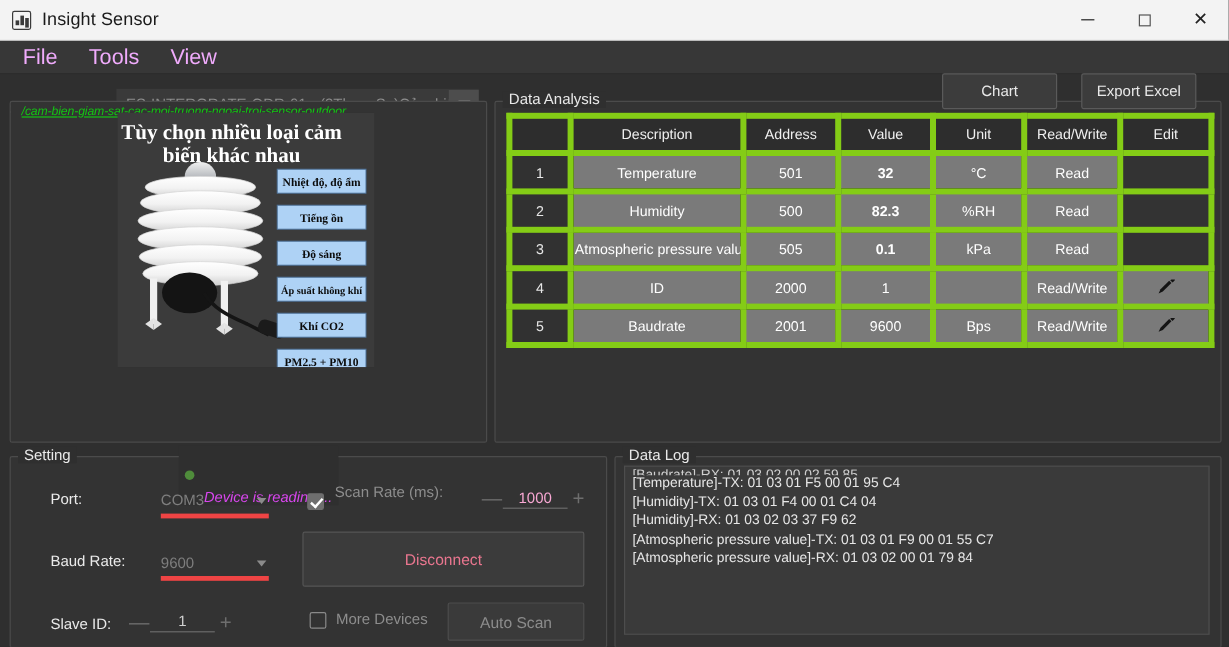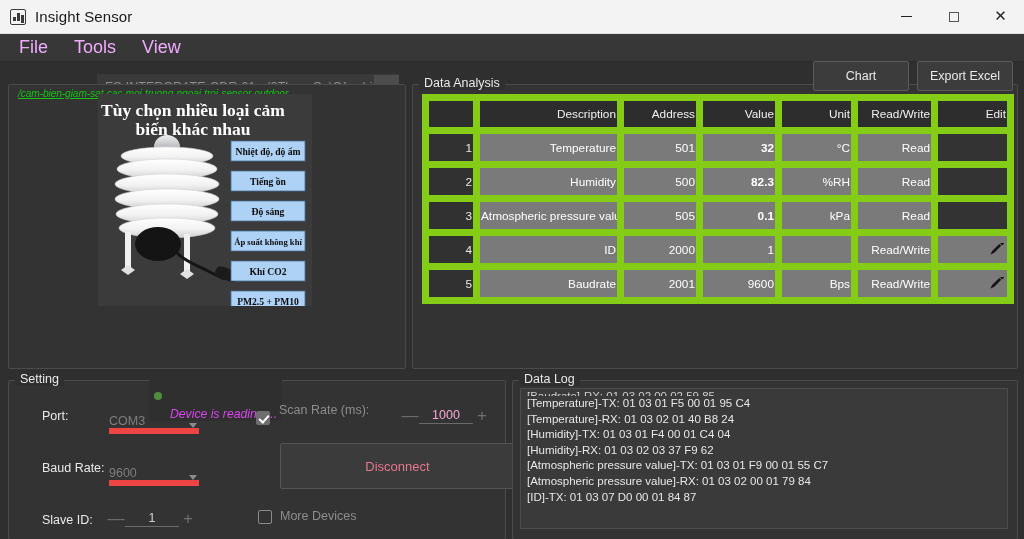--- a/index.html
+++ b/index.html
@@ -149,22 +149,22 @@
   .sensor-img {
     position: absolute; left: 89px; top: 9px;
     width: 214px; height: 212px;
     background: #3b3b3b;
     overflow: hidden;
   }
 
   
   #data-analysis { left: 412px; top: 22px; width: 604px; height: 283px; }
   .top-buttons {
-    position: absolute; right: 4px; top: -24px;
-    display: flex; gap: 8px; align-items: center;
+    position: absolute; right: 20px; top: -24px;
+    display: flex; gap: 20px; align-items: center;
   }
   .btn {
     background: #3c3c3c;
     border: 1px solid #5a5a5a;
     color: #e9e9e9;
     font-size: 12.5px;
     padding: 7px 0;
     width: 94px;
     text-align: center;
     border-radius: 2px;
@@ -172,25 +172,25 @@
 
   table.datagrid {
     position: absolute;
     left: 9px; top: 9px;
     width: 585px;
     border-collapse: collapse;
     table-layout: fixed;
     background: #2e2e2e;
   }
   table.datagrid th, table.datagrid td {
-    border: 7px solid #84cc16;
+    border: 5px solid #84cc16;
     font-size: 11.8px;
     font-weight: normal;
     height: 25px;
-    text-align: right;
+    text-align: center;
     color: #ebebeb;
     overflow: hidden;
     white-space: nowrap;
   }
   table.datagrid th { background: #2d2d2d; color: #f0f0f0; height: 24px; }
   table.datagrid td.rownum { background: #313131; color: #e6e6e6; }
   table.datagrid td.cell { background: #7a7a7a; color: #ffffff; }
   table.datagrid td.cell.bold { font-weight: bold; }
   table.datagrid td.editcell { background: #7a7a7a; }
   table.datagrid td.editcell.empty { background: #333333; }
@@ -203,22 +203,23 @@
     position: absolute; left: 140px; top: -10px;
     display: flex; align-items: center; gap: 8px;
     background: #2f2f2f; padding: 0 5px;
   }
   .status-dot { width: 8px; height: 8px; border-radius: 50%; background: #4f8c3b; }
   .status-text { font-size: 12.2px; font-style: italic; color: #d946ef; margin-top: 36px; }
 
   .field-label { position: absolute; font-size: 12.5px; color: #eaeaea; }
   .ro-combo {
     position: absolute; height: 22px;
-    display: flex; align-items: flex-end;
-    border-bottom: 6px solid #ef4444;
+    display: flex; align-items: center;
+    border-bottom: 4px solid #ef4444;
+    margin-left: 25px;
   }
   .ro-combo .val { font-size: 12.5px; color: #7e7e7e; }
   .ro-combo .arw { margin-left: auto; padding-right: 2px; display:flex; align-items:center; }
 
   .checkbox {
     position: absolute;
     width: 14px; height: 14px;
     border: 1.3px solid #8a8a8a;
     box-sizing: border-box;
     border-radius: 2px;
@@ -502,36 +503,35 @@
       </div>
 
       <div class="checkbox checked" style="left:247px; top:30px;"></div>
       <div class="field-label" style="left:270px; top:22px; color:#8d8d8d;">Scan Rate (ms):</div>
       <div class="stepper" style="left:392px; top:26px;">
         <div class="step-btn">—</div>
         <div class="step-val">1000</div>
         <div class="step-btn">+</div>
       </div>
 
-      <div class="wide-btn disconnect" style="left:243px; top:62px; width:233px; height:44px;margin-left:28px;">Disconnect</div>
+      <div class="wide-btn disconnect" style="left:243px; top:62px; width:233px; height:44px;">Disconnect</div>
 
       <div class="checkbox" style="left:249px; top:129px;"></div>
       <div class="field-label" style="left:271px; top:128px; color:#8d8d8d;">More Devices</div>
+      <div class="wide-btn autoscan" style="left:364px; top:121px; width:112px; height:30px;">Auto Scan</div>
     </div>
 
     <div class="group" id="data-log">
       <div class="group-title">Data Log</div>
       <div class="logbox">
         <div id="loglines">
             <div class="logline partial">[Baudrate]-RX: 01 03 02 00 02 59 85</div>
             <div class="logline">[Temperature]-TX: 01 03 01 F5 00 01 95 C4</div>
-            <div class="logline">[Temperature]-RX: 01 03 02 01 40 B8 24</div>
             <div class="logline">[Humidity]-TX: 01 03 01 F4 00 01 C4 04</div>
             <div class="logline">[Humidity]-RX: 01 03 02 03 37 F9 62</div>
             <div class="logline">[Atmospheric pressure value]-TX: 01 03 01 F9 00 01 55 C7</div>
             <div class="logline">[Atmospheric pressure value]-RX: 01 03 02 00 01 79 84</div>
-            <div class="logline">[ID]-TX: 01 03 07 D0 00 01 84 87</div>
           </div>
       </div>
     </div>
 
   </div>
 </div>
 
 </body></html>

